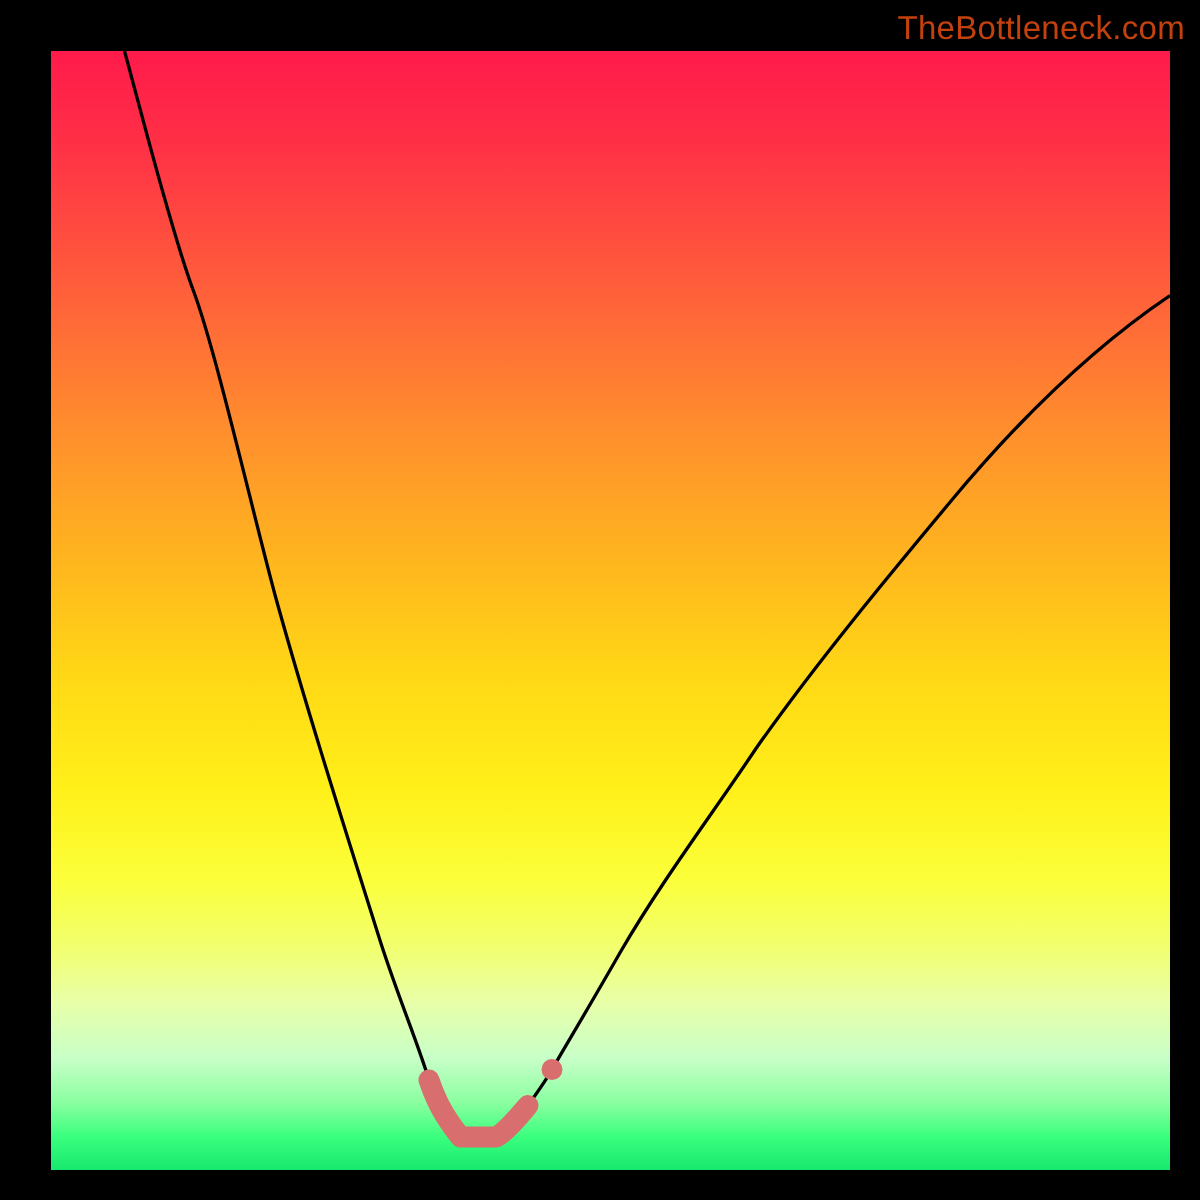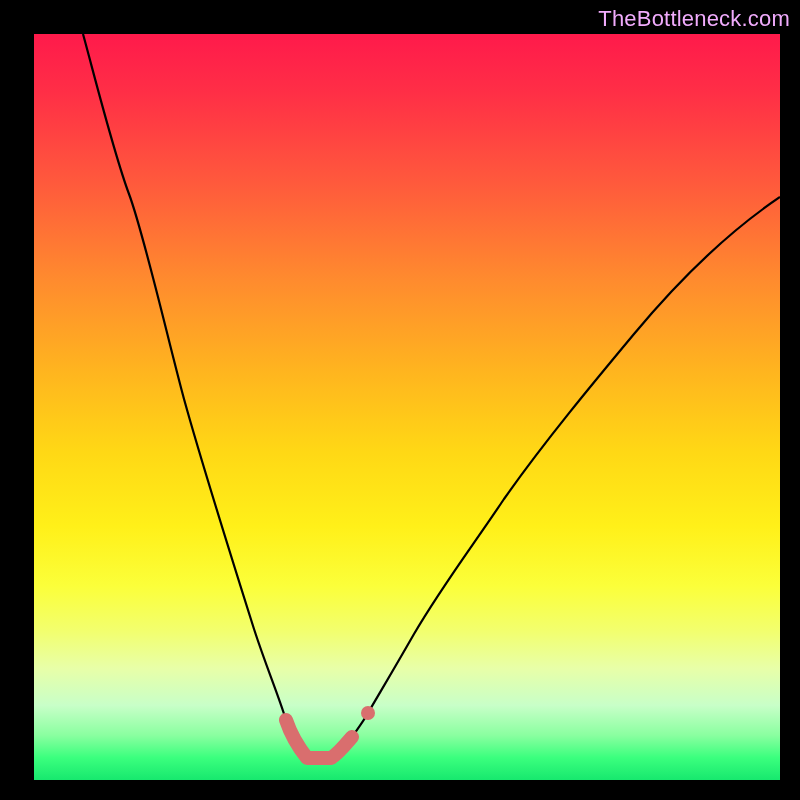--- a/index.html
+++ b/index.html
@@ -45,21 +45,21 @@
       #c8ffc8 90%,
       #8affa0 94%,
       #3bff7e 97%,
       #17e86e 100%
     );
   }
   .watermark {
     position: absolute;
     top: 6px;
     right: 10px;
-    color: #f0abfc;
+    color: #c2410c;
     font-size: 22px;
     font-weight: 500;
     letter-spacing: 0.2px;
   }
   svg.curve {
     position: absolute;
     inset: 0;
   }
 </style>
 </head>

